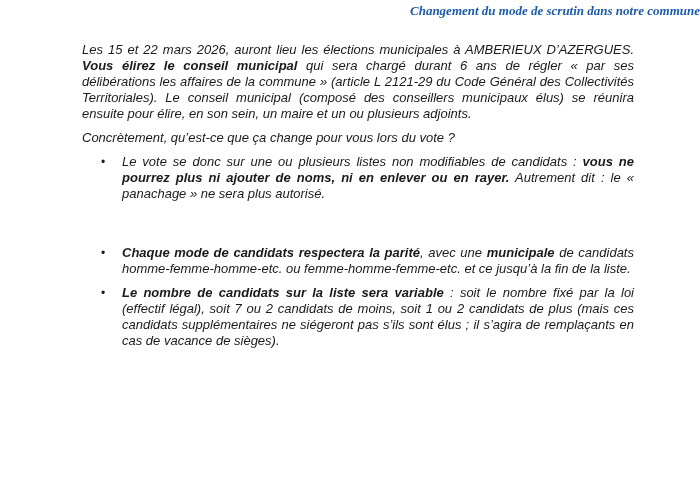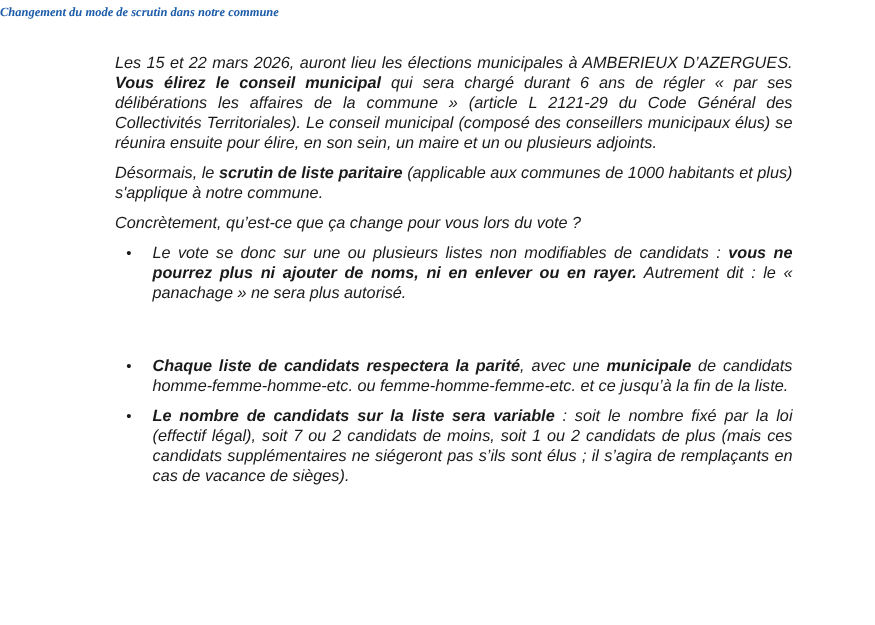--- a/index.html
+++ b/index.html
@@ -12,34 +12,34 @@
   .page {
     width: 700px; height: 500px;
     box-sizing: border-box;
     color: var(--body-text, #1a1a1a);
     font-style: italic;
     font-size: 13px;
     line-height: 16px;
   }
   .doc-title {
     margin: 2px 0 0 0;
-    text-align: left;
+    text-align: right;
     font-family: "Liberation Serif", serif;
     font-weight: bold;
     font-style: italic;
-    font-size: 10px;
+    font-size: 13px;
     line-height: 18px;
     color: var(--title-blue, #1c5ca9);
   }
   .doc-body {
     box-sizing: border-box;
     padding: 22px 66px 0 82px;
   }
   .para {
-    margin: 0 0 8px 10px;
+    margin: 0 0 8px 0;
     text-align: justify;
   }
   .bullet {
     display: flex;
     margin: 0 0 8px 0;
   }
   .bullet .dot {
     flex: 0 0 40px;
     box-sizing: border-box;
     padding-left: 19px;
@@ -64,33 +64,32 @@
 <body>
 
 <div class="page">
   <h1 class="doc-title">Changement du mode de scrutin dans notre commune</h1>
 
   <div class="doc-body">
 
     <p class="para"><span>Les 15 et 22 mars 2026, auront lieu les élections municipales à AMBERIEUX D’AZERGUES. </span><span class="b">Vous élirez le conseil municipal</span><span> qui sera chargé durant 6 ans de régler « par ses délibérations les affaires de la commune » (article L 2121-29 du Code Général des Collectivités Territoriales). Le conseil municipal (composé des conseillers municipaux élus) se réunira ensuite pour élire, en son sein, un maire et un ou plusieurs adjoints.</span></p>
 
 
-    <p class="para"><span>Désormais, le </span><span class="b">scrutin de liste paritaire</span><span> (applicable aux communes de 1000 habitants et plus) s'applique à notre commune.</span></p>
 
     <p class="para"><span>Concrètement, qu’est-ce que ça change pour vous lors du vote ?</span></p>
 
     <div class="bullet">
       <span class="dot">•</span>
       <p class="btext"><span>Le vote se donc sur une ou plusieurs listes non modifiables de candidats : </span><span class="b">vous ne pourrez plus ni ajouter de noms, ni en enlever ou en rayer.</span><span> Autrement dit : le « panachage » ne sera plus autorisé.</span></p>
     </div>
 
 
     <div class="bullet gap-large">
       <span class="dot">•</span>
-      <p class="btext"><span class="b">Chaque liste de candidats respectera la parité</span><span>, avec une </span><span class="b">municipale</span><span> de candidats homme-femme-homme-etc. ou femme-homme-femme-etc. et ce jusqu’à la fin de la liste.</span></p>
+      <p class="btext"><span class="b">Chaque mode de candidats respectera la parité</span><span>, avec une </span><span class="b">municipale</span><span> de candidats homme-femme-homme-etc. ou femme-homme-femme-etc. et ce jusqu’à la fin de la liste.</span></p>
     </div>
 
     <div class="bullet">
       <span class="dot">•</span>
       <p class="btext"><span class="b">Le nombre de candidats sur la liste sera variable</span><span> : soit le nombre fixé par la loi (effectif légal), soit 7 ou 2 candidats de moins, soit 1 ou 2 candidats de plus (mais ces candidats supplémentaires ne siégeront pas s’ils sont élus ; il s’agira de remplaçants en cas de vacance de sièges).</span></p>
     </div>
 
   </div>
 </div>
 

